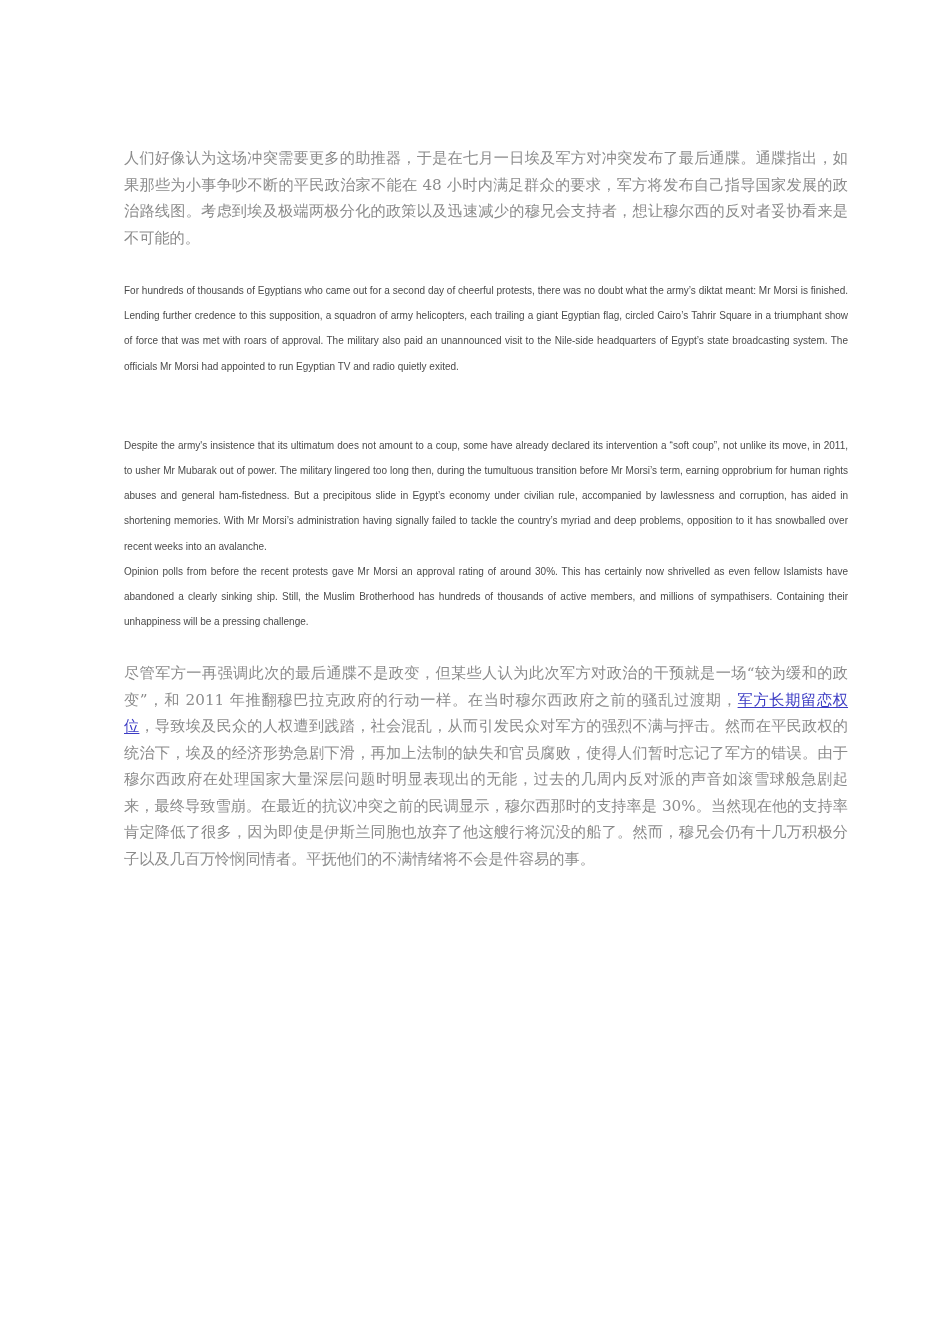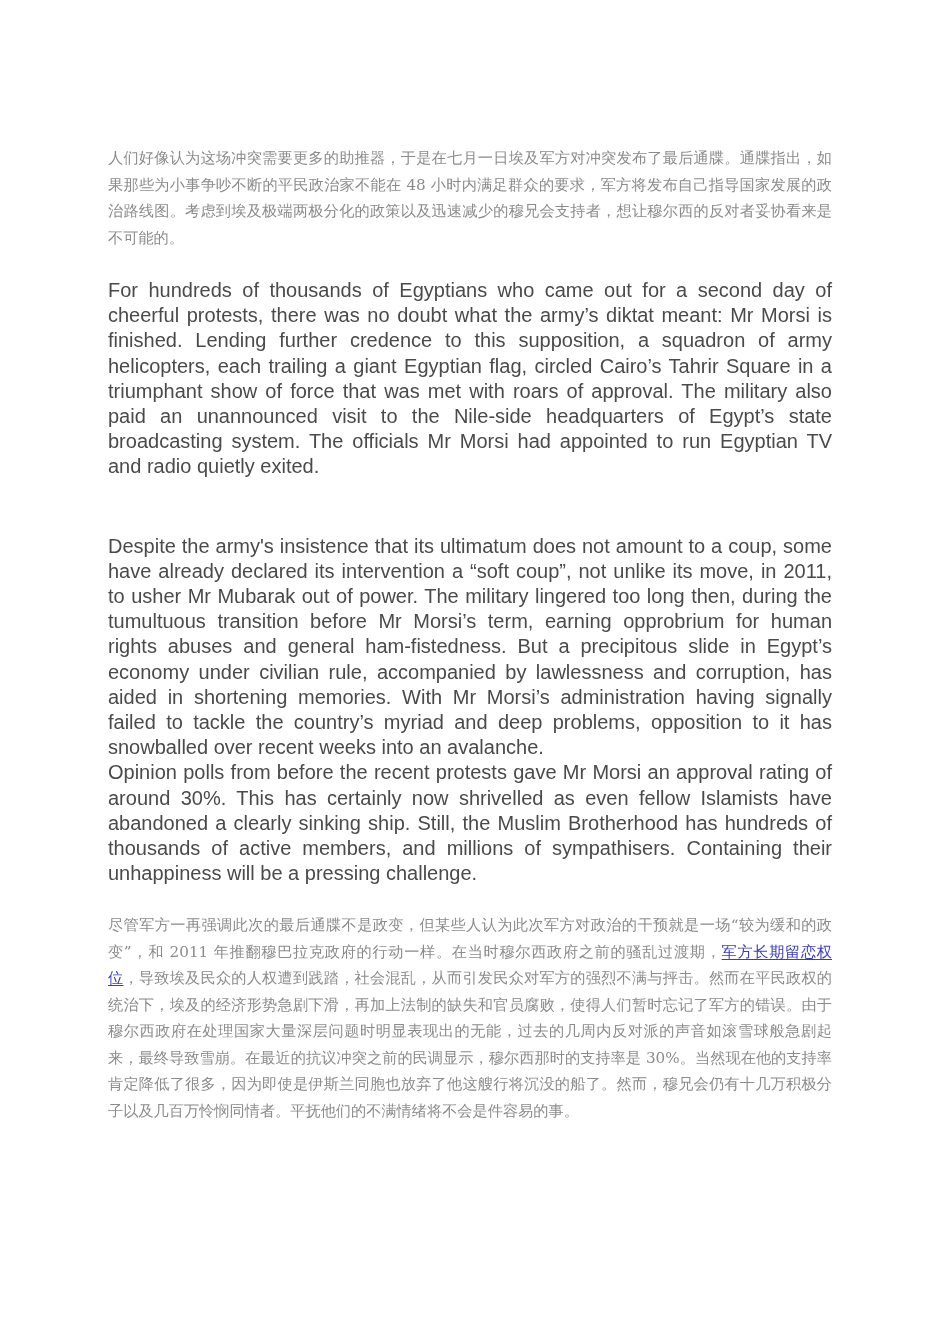--- a/index.html
+++ b/index.html
@@ -15,21 +15,21 @@
   }
   .page {
     position: relative;
     width: 950px;
     height: 1344px;
     background: #ffffff;
     box-sizing: border-box;
   }
   .content {
     position: absolute;
-    left: 108px;
+    left: 124px;
     top: 145px;
     width: 724px;
   }
 
   
   p.zh {
     margin: 0;
     font-family: "DejaVu Serif", "Liberation Serif", serif;
     font-size: 15.2px;
     line-height: 26.5px;
@@ -37,21 +37,21 @@
     text-align: justify;
     text-justify: inter-character;
     letter-spacing: 0px;
     word-spacing: 0px;
   }
 
   
   p.en {
     margin: 0;
     font-family: "Liberation Sans", sans-serif;
-    font-size: 20px;
+    font-size: 10px;
     line-height: 25.2px;
     color: #4a4a4a;
     text-align: justify;
   }
   p.en:last-line { text-align: left; }
 
   .gap-lg { height: 27px; }
   .gap-md { height: 26px; }
 
   a.inline-link {

